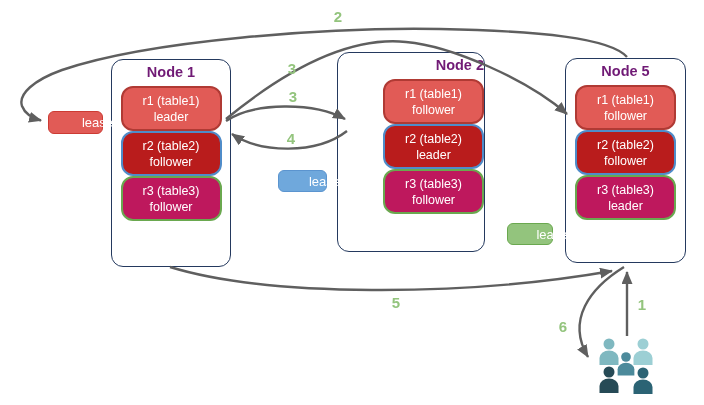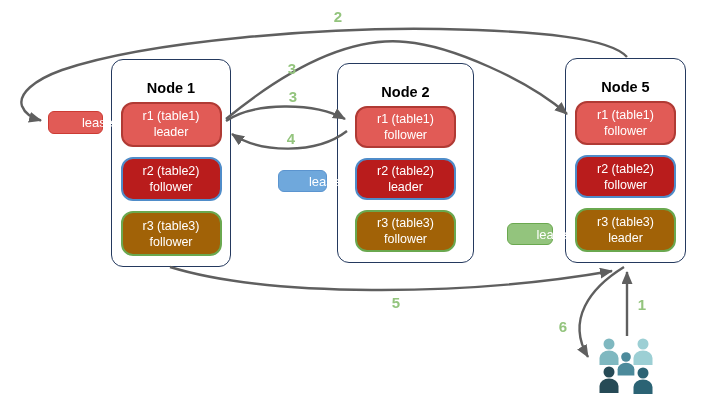--- a/index.html
+++ b/index.html
@@ -6,31 +6,31 @@
   .canvas {
     position:relative; width:704px; height:405px; background:#ffffff;
     font-family:"Liberation Sans", sans-serif; overflow:hidden;
   }
   .node {
     position:absolute; box-sizing:border-box; background:#fff;
     border:1.5px solid #24395e; border-radius:12px;
     display:flex; flex-direction:column; align-items:center; z-index:2;
   }
   #node1 { left:111px; top:59px;  width:120px; height:208px; }
-  #node2 { left:337px; top:63px;  width:137px; height:200px; }
+  #node2 { left:337px; top:52px;  width:148px; height:200px;align-items:flex-end; }
   #node3 { left:565px; top:58px;  width:121px; height:205px; }
-  .node-title { font-weight:bold; font-size:14.5px; color:#000000; margin:20px 0 6px 0; }
+  .node-title { font-weight:bold; font-size:14.5px; color:#701a75; margin:4px 0 6px 0; }
   .replica {
     width:101px; height:45px; box-sizing:border-box; border-radius:12px;
     display:flex; flex-direction:column; justify-content:center; align-items:center;
-    color:#fff; font-size:12.5px; line-height:1.28; text-align:center; margin-bottom:10px;
+    color:#fff; font-size:12.5px; line-height:1.28; text-align:center; 
   }
   .replica.red   { background:#e15b56; border:2px solid #b03a34; }
   .replica.blue  { background:#b91c1c; border:2px solid #4f8cc9; }
-  .replica.green { background:#a16207; border:2px solid #6aa84f; }
+  .replica.green { background:#be185d; border:2px solid #6aa84f; }
   .lease {
     position:absolute; box-sizing:border-box; border-radius:6px; color:#fff;
     font-size:13px; display:flex; align-items:center; justify-content:center; z-index:4;padding-left:44px;
   }
   .lease.red   { left:48px;  top:111px; width:55px; height:23px; background:#e15b56; border:1.5px solid #cc3b33; }
   .lease.blue  { left:278px; top:170px; width:49px; height:22px; background:#6fa8dc; border:1.5px solid #5b94cf; }
   .lease.green { left:507px; top:223px; width:46px; height:22px; background:#93c47d; border:1.5px solid #6aa84f; }
   .step {
     position:absolute; color:#93c47d; font-weight:bold; font-size:15px;
     width:18px; text-align:center; z-index:5;

